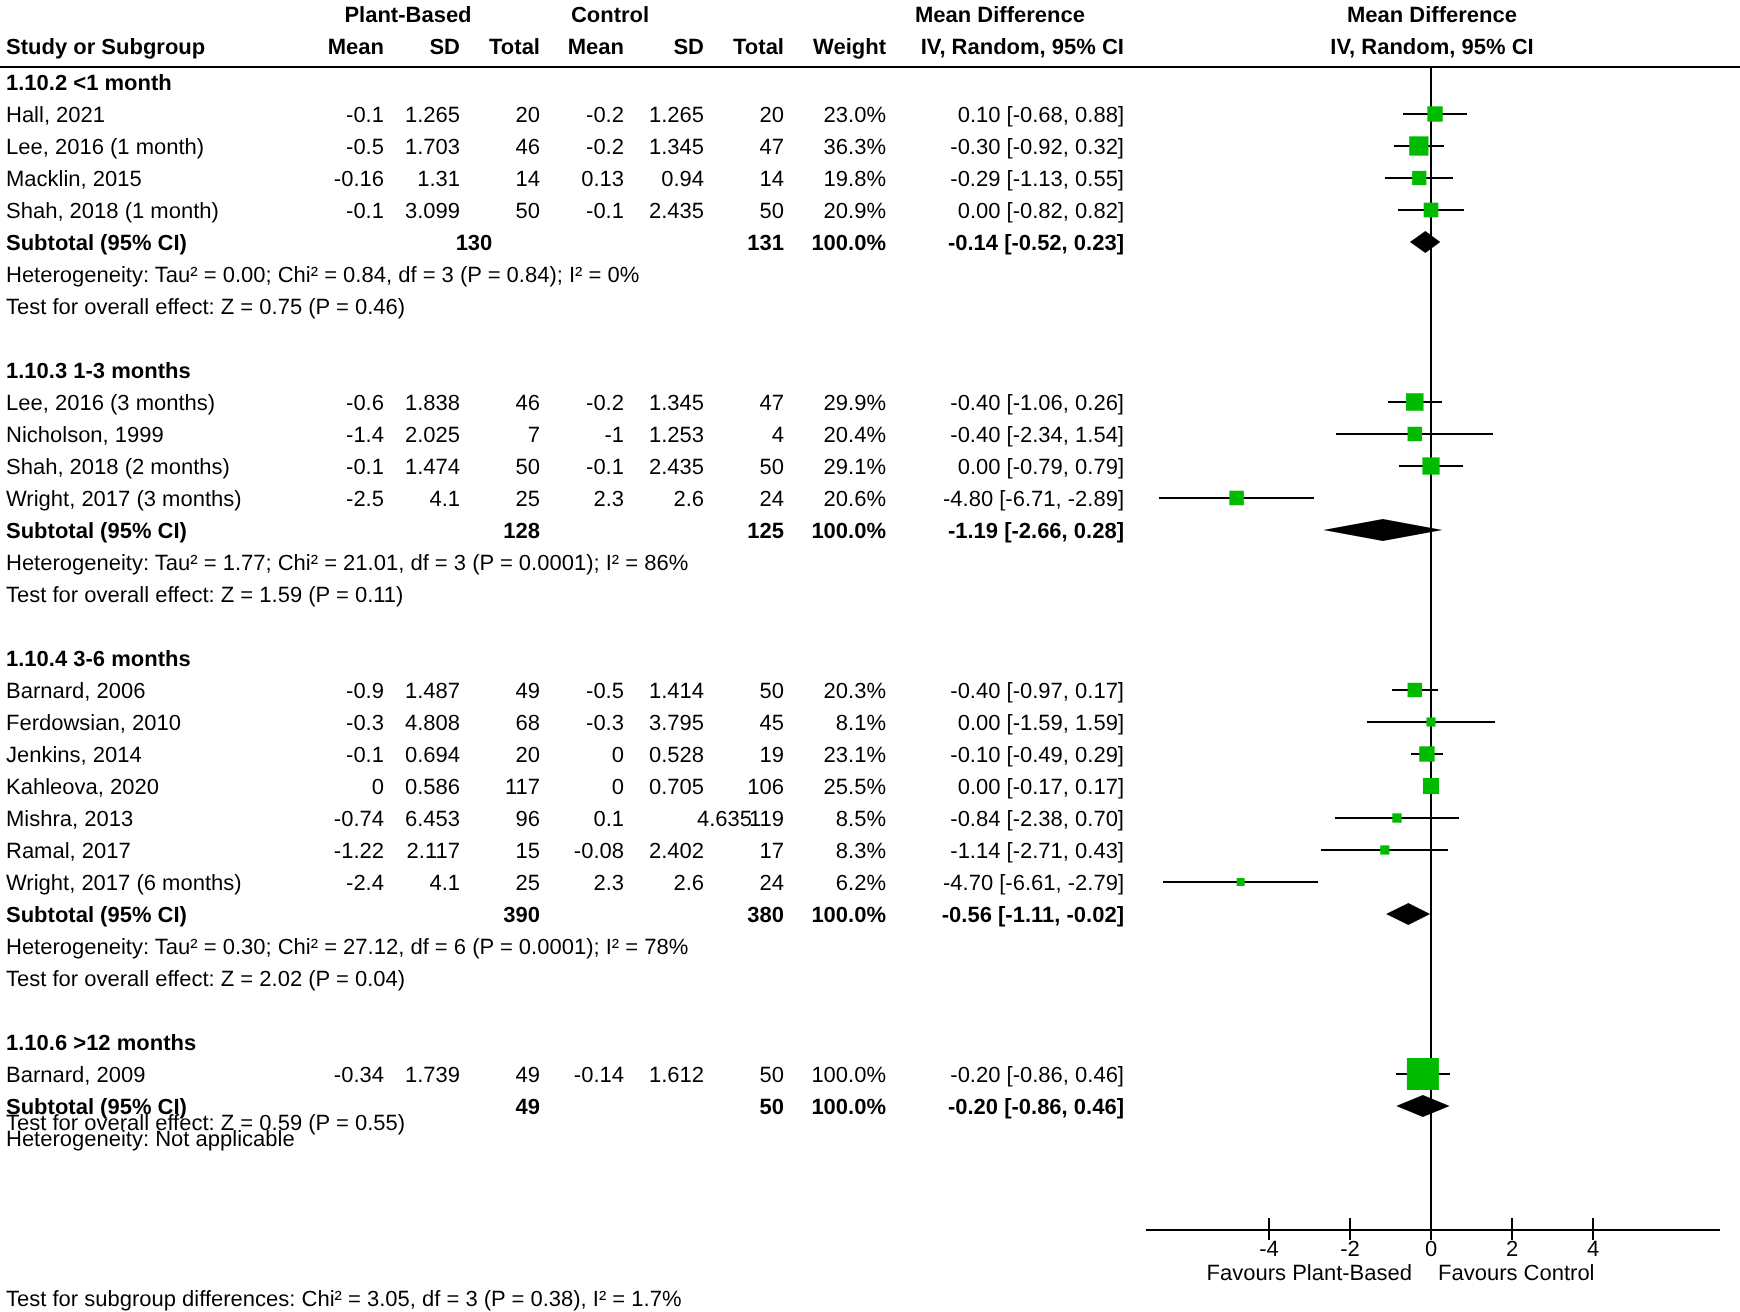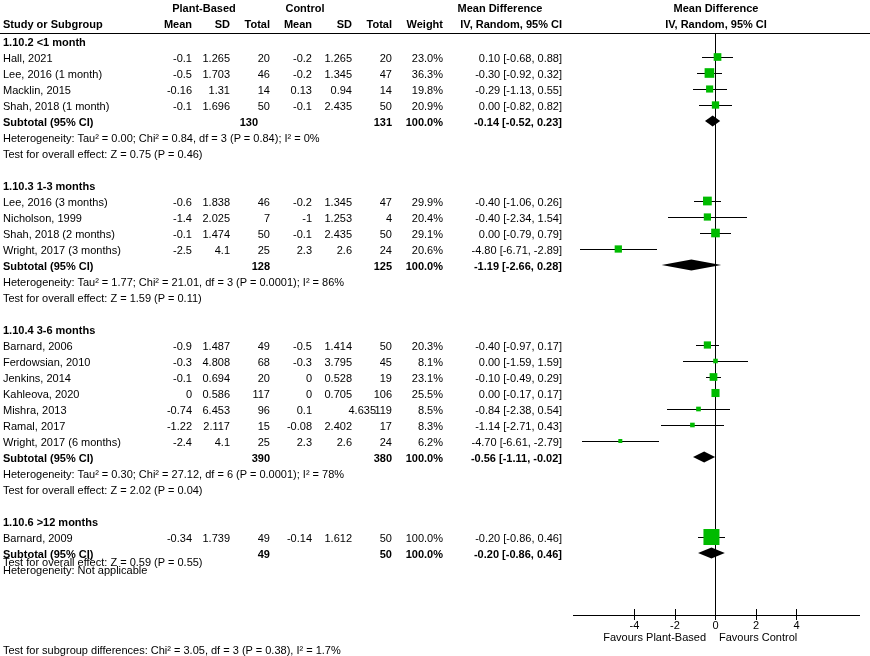--- a/index.html
+++ b/index.html
@@ -75,31 +75,31 @@
         <span class="num" style="left: 180px; width: 90px;">14</span>
         <span class="num" style="left: 222px; width: 90px;">0.13</span>
         <span class="num" style="left: 262px; width: 90px;">0.94</span>
         <span class="num" style="left: 302px; width: 90px;">14</span>
         <span class="num" style="left: 353px; width: 90px;">19.8%</span>
         <span class="num" style="left: 442px; width: 120px;">-0.29 [-1.13, 0.55]</span>
       </div>
       <div class="trow" style="top: 100px;">
         <span class="cname">Shah, 2018 (1 month)</span>
         <span class="num" style="left: 102px; width: 90px;">-0.1</span>
-        <span class="num" style="left: 140px; width: 90px;">1.696</span>
+        <span class="num" style="left: 140px; width: 90px;">3.099</span>
         <span class="num" style="left: 180px; width: 90px;">50</span>
         <span class="num" style="left: 222px; width: 90px;">-0.1</span>
         <span class="num" style="left: 262px; width: 90px;">2.435</span>
         <span class="num" style="left: 302px; width: 90px;">50</span>
         <span class="num" style="left: 353px; width: 90px;">20.9%</span>
         <span class="num" style="left: 442px; width: 120px;">0.00 [-0.82, 0.82]</span>
       </div>
       <div class="trow" style="top: 116px;">
         <span class="cname bold">Subtotal (95% CI)</span>
-        <span class="num bold" style="left: 168px; width: 90px;">130</span>
+        <span class="num bold" style="left: 192px; width: 90px; text-align: center;">130</span>
         <span class="num bold" style="left: 302px; width: 90px;">131</span>
         <span class="num bold" style="left: 353px; width: 90px;">100.0%</span>
         <span class="num bold" style="left: 442px; width: 120px;">-0.14 [-0.52, 0.23]</span>
       </div>
       <div class="trow" style="top: 132px;">
         <span class="cname">Heterogeneity: Tau² = 0.00; Chi² = 0.84, df = 3 (P = 0.84); I² = 0%</span>
       </div>
       <div class="trow" style="top: 148px;">
         <span class="cname">Test for overall effect: Z = 0.75 (P = 0.46)</span>
       </div>
@@ -212,21 +212,21 @@
       </div>
       <div class="trow" style="top: 404px;">
         <span class="cname">Mishra, 2013</span>
         <span class="num" style="left: 102px; width: 90px;">-0.74</span>
         <span class="num" style="left: 140px; width: 90px;">6.453</span>
         <span class="num" style="left: 180px; width: 90px;">96</span>
         <span class="num" style="left: 222px; width: 90px;">0.1</span>
         <span class="num" style="left: 262px; width: 90px; padding-left: 24px;">4.635</span>
         <span class="num" style="left: 302px; width: 90px;">119</span>
         <span class="num" style="left: 353px; width: 90px;">8.5%</span>
-        <span class="num" style="left: 442px; width: 120px;">-0.84 [-2.38, 0.54]</span>
+        <span class="num" style="left: 442px; width: 120px;">-0.84 [-2.38, 0.70]</span>
       </div>
       <div class="trow" style="top: 420px;">
         <span class="cname">Ramal, 2017</span>
         <span class="num" style="left: 102px; width: 90px;">-1.22</span>
         <span class="num" style="left: 140px; width: 90px;">2.117</span>
         <span class="num" style="left: 180px; width: 90px;">15</span>
         <span class="num" style="left: 222px; width: 90px;">-0.08</span>
         <span class="num" style="left: 262px; width: 90px;">2.402</span>
         <span class="num" style="left: 302px; width: 90px;">17</span>
         <span class="num" style="left: 353px; width: 90px;">8.3%</span>

